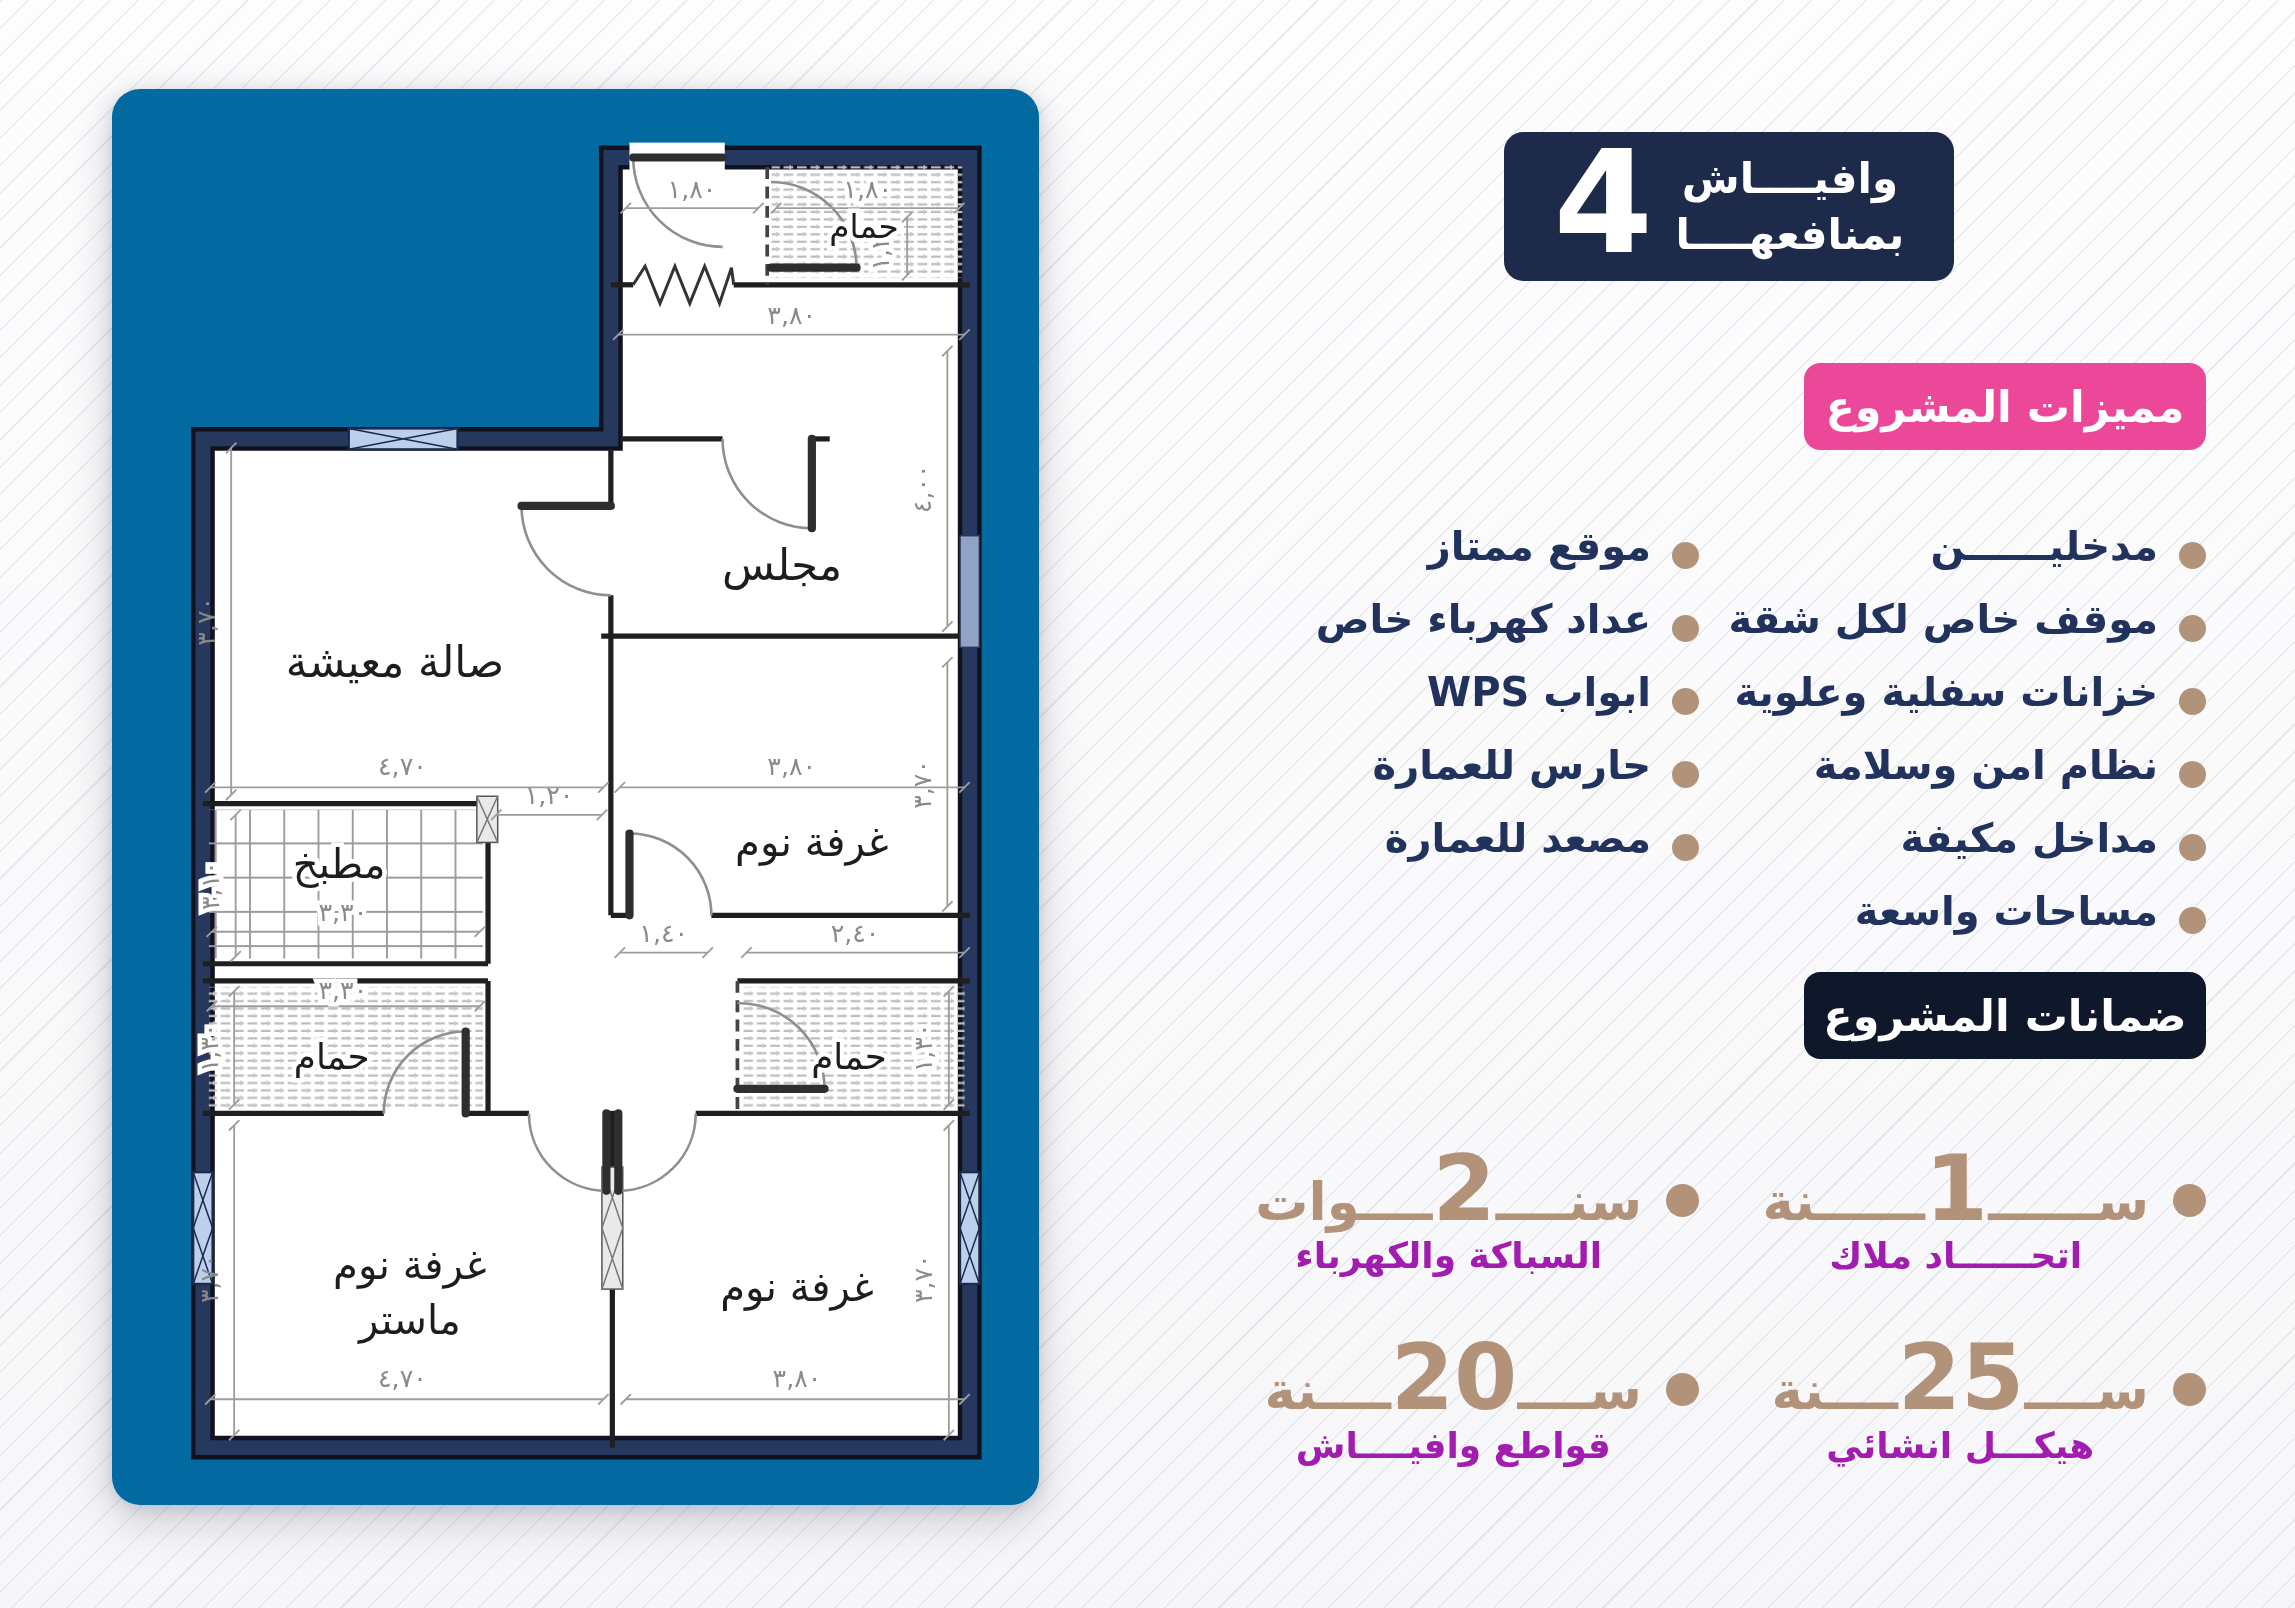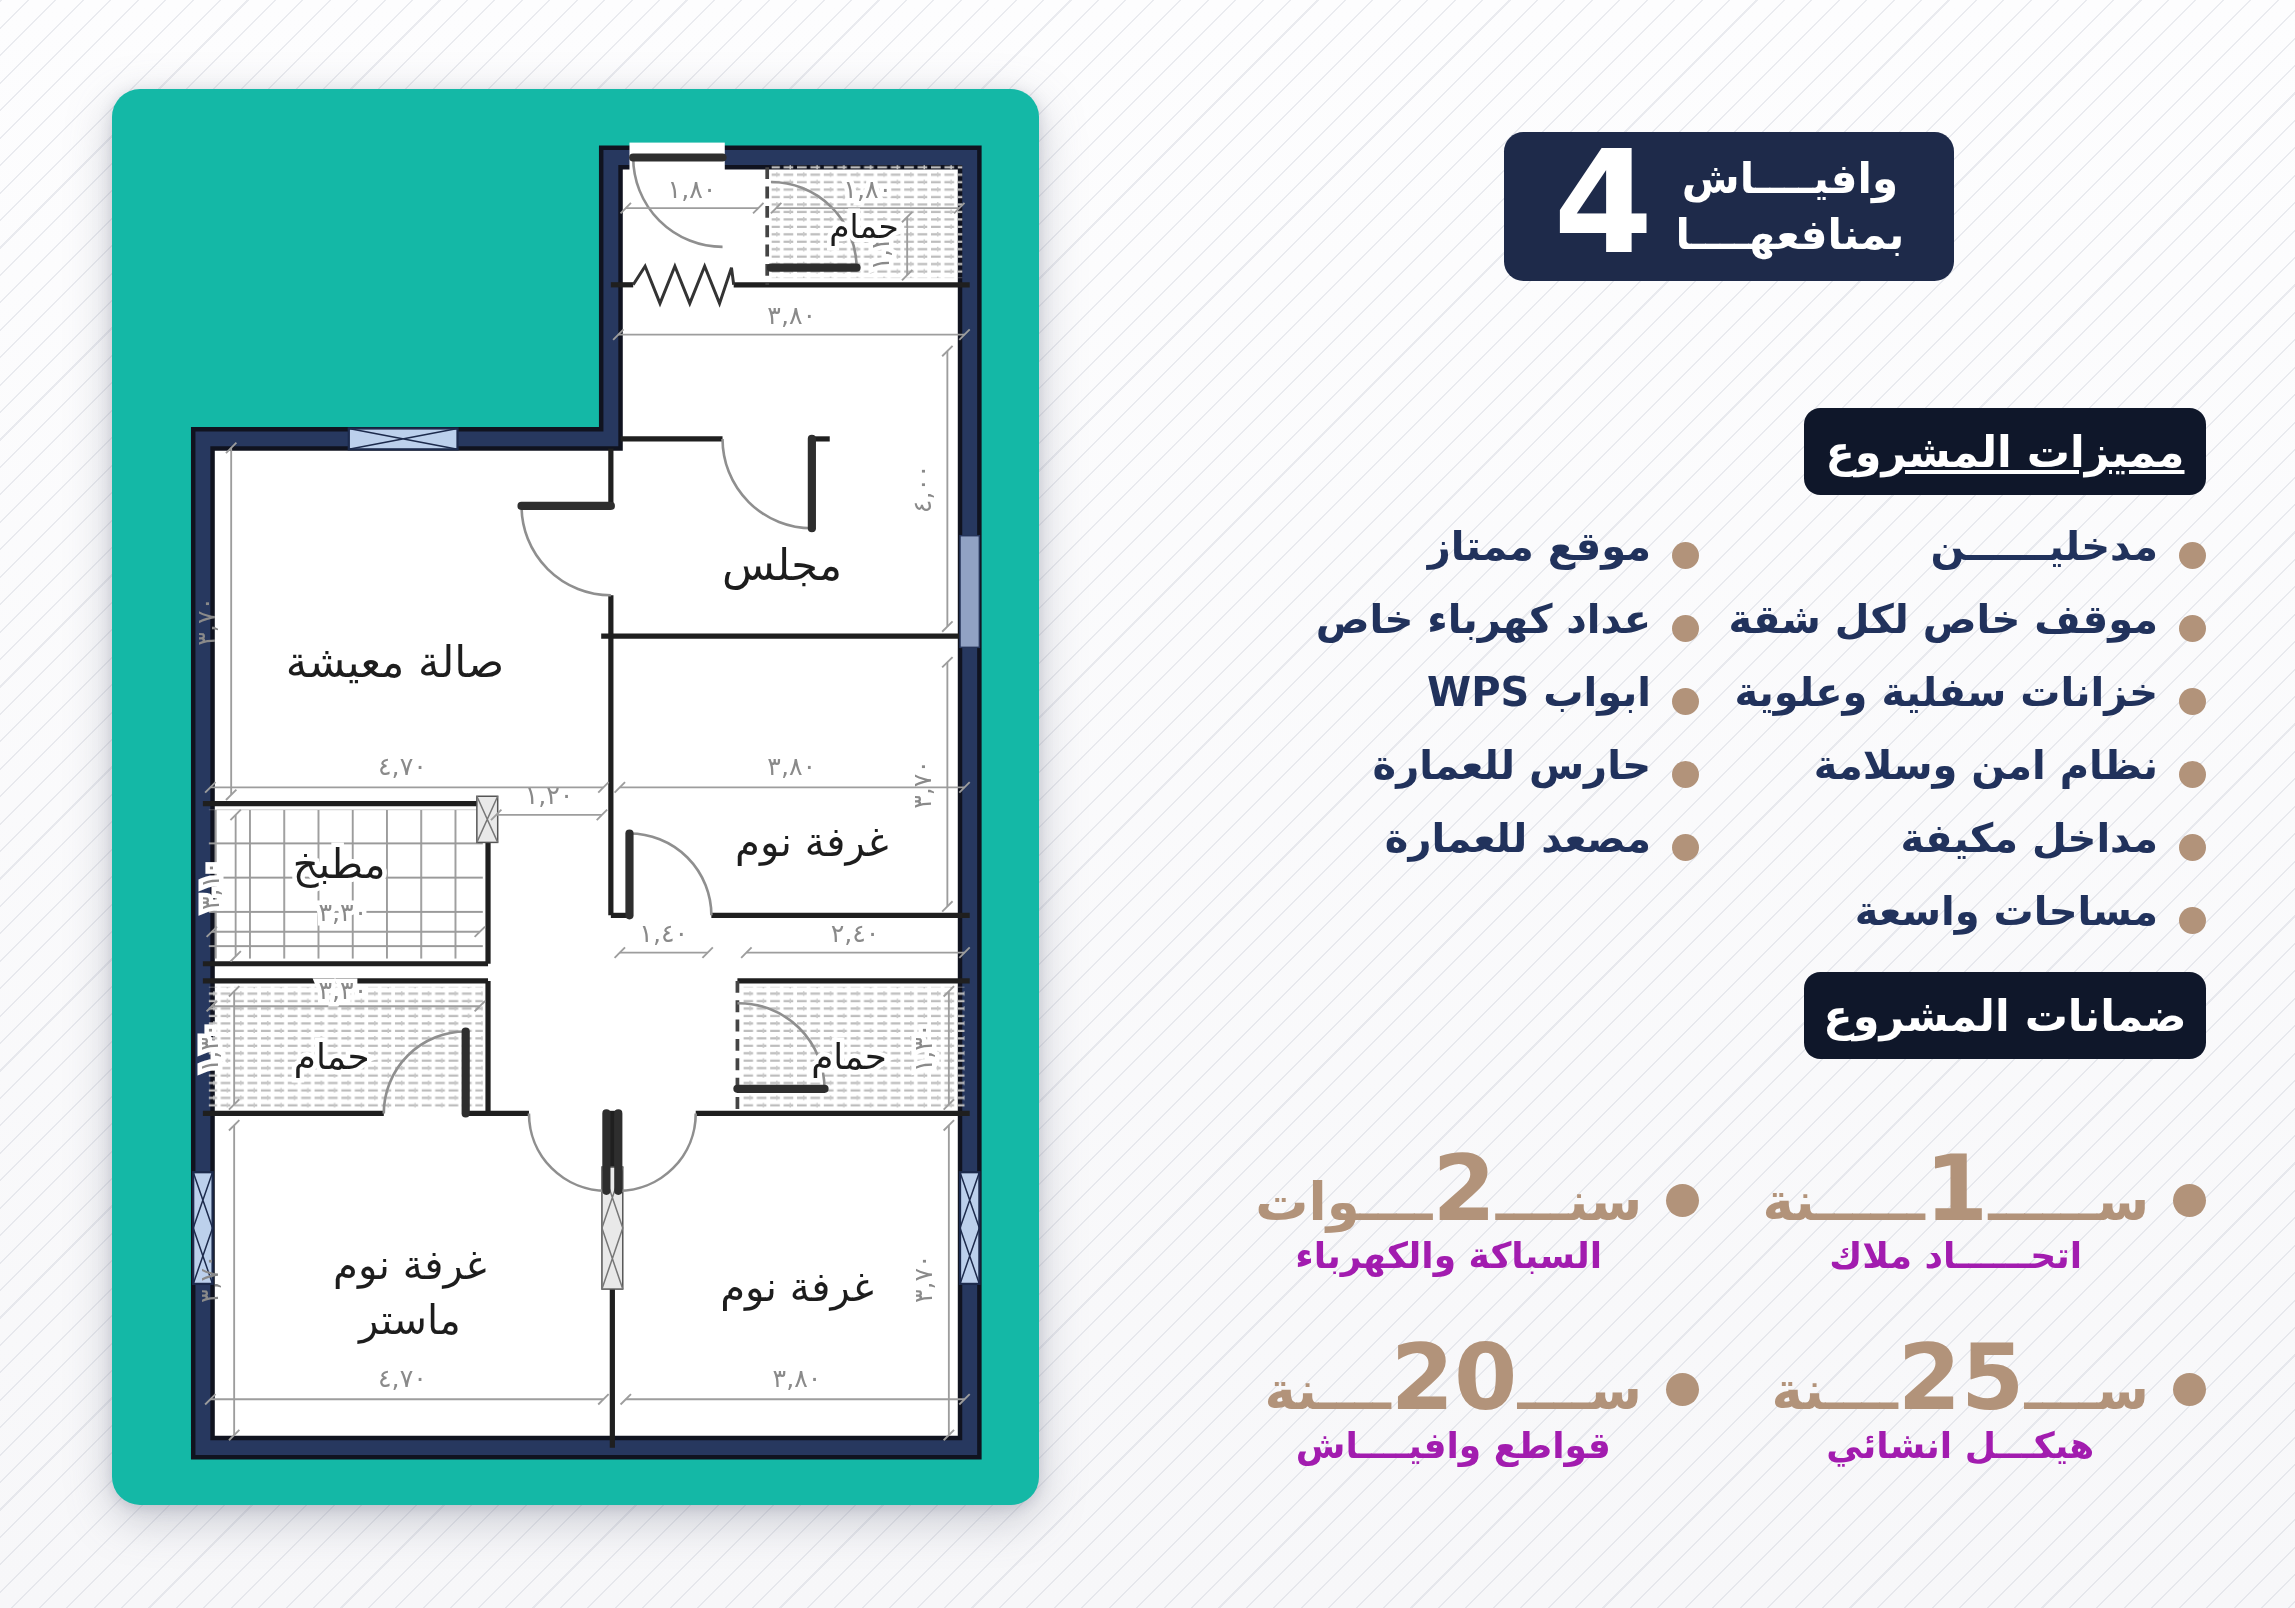--- a/index.html
+++ b/index.html
@@ -7,40 +7,40 @@
     width:2295px;height:1608px;overflow:hidden;position:relative;
     font-family:"DejaVu Sans",sans-serif;
     background:
       repeating-linear-gradient(135deg, rgba(190,194,206,.30) 0px, rgba(190,194,206,.30) 1.5px, transparent 1.5px, transparent 19.4px),
       linear-gradient(#fdfdfe,#f7f7f9);
   }
   .canvas{position:absolute;inset:0;}
   
   .plan-card{
     position:absolute;left:112px;top:89px;width:927px;height:1416px;
-    background:#14b8a6;border-radius:28px;
+    background:#0369a1;border-radius:28px;
     box-shadow:0 13.4px 45px rgba(110,115,135,.35), 0 3px 13.4px rgba(110,115,135,.22);
   }
   .plan-card svg{position:absolute;inset:0;width:100%;height:100%;}
   .room-label{fill:#1d1d1d;font-weight:400;}
   .halo{stroke:#ffffff;stroke-width:12px;paint-order:stroke;}
   .dim{fill:#8a8a8a;font-size:34px;}
   
   .badge4{
     position:absolute;right:341px;top:132px;width:450px;height:149px;
     background:#1e2a4a;border-radius:19.4px;color:#fff;
     display:flex;flex-direction:row-reverse;align-items:center;justify-content:center;gap:22.3px;
   }
   .badge4 .num{font-size:143px;font-weight:700;line-height:.85;transform:translateY(-4.5px);}
   .badge4 .lines{display:flex;flex-direction:column;text-align:center;font-weight:700;font-size:42px;line-height:1.32;}
   .section-title{
     position:absolute;right:89px;width:402px;height:87px;border-radius:16.4px;
     color:#fff;font-weight:700;font-size:43px;display:flex;align-items:center;justify-content:center;
   }
-  .features-title{top:408px;background:#0f172a;text-decoration:underline;}
+  .features-title{top:363px;background:#ec4899;}
   .guar-title{top:972px;background:#0f172a;}
   .features-grid{
     position:absolute;right:89px;top:496px;width:1095px;
     display:grid;grid-template-columns:447px 588px;column-gap:60px;direction:rtl;
   }
   .feat-cell{height:73px;display:flex;align-items:flex-end;gap:21px;}
   .bullet{width:27px;height:27px;border-radius:50%;background:#b2937a;flex:0 0 auto;}
   .feat-text{color:#21325c;font-weight:700;font-size:40px;white-space:nowrap;}
   .guar-grid{
     position:absolute;right:89px;top:1153px;width:1095px;

